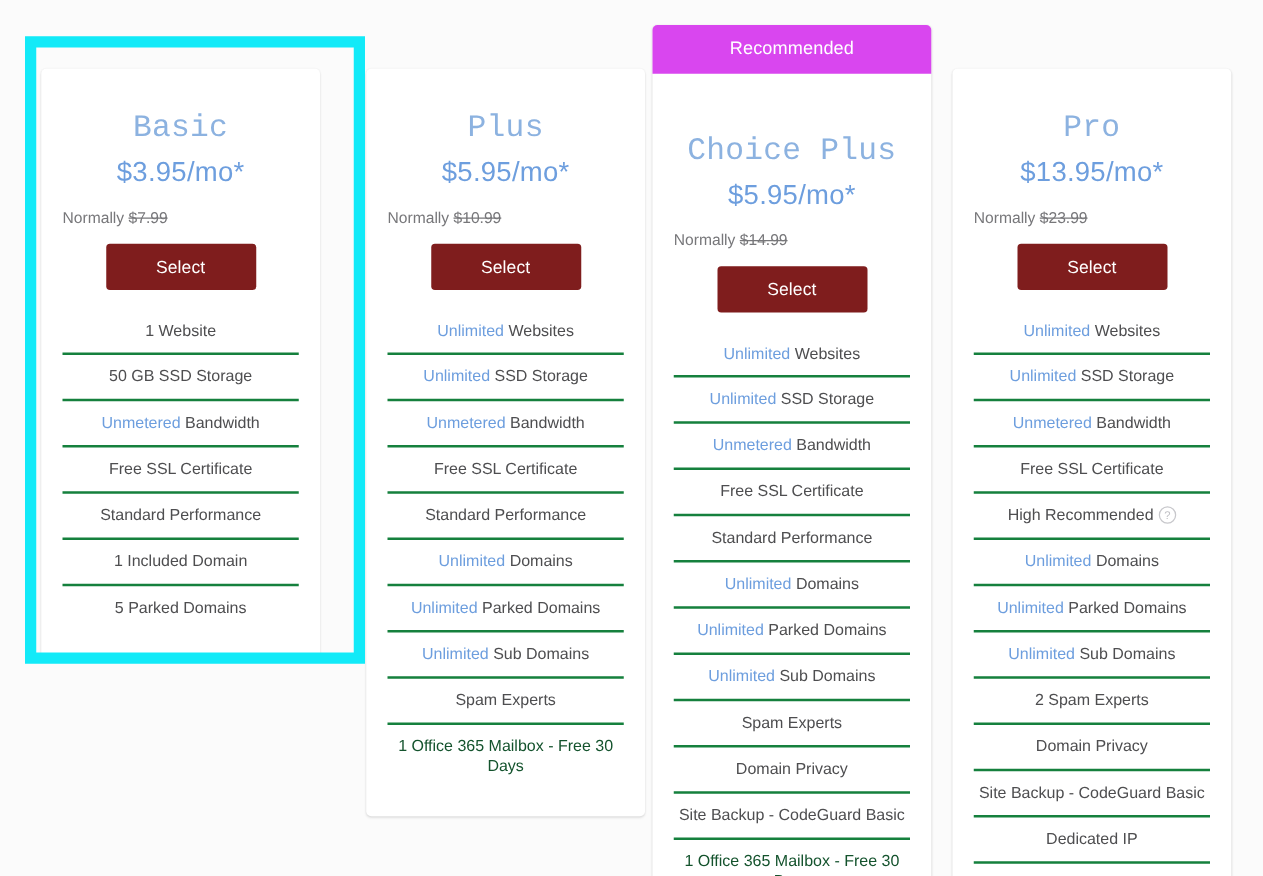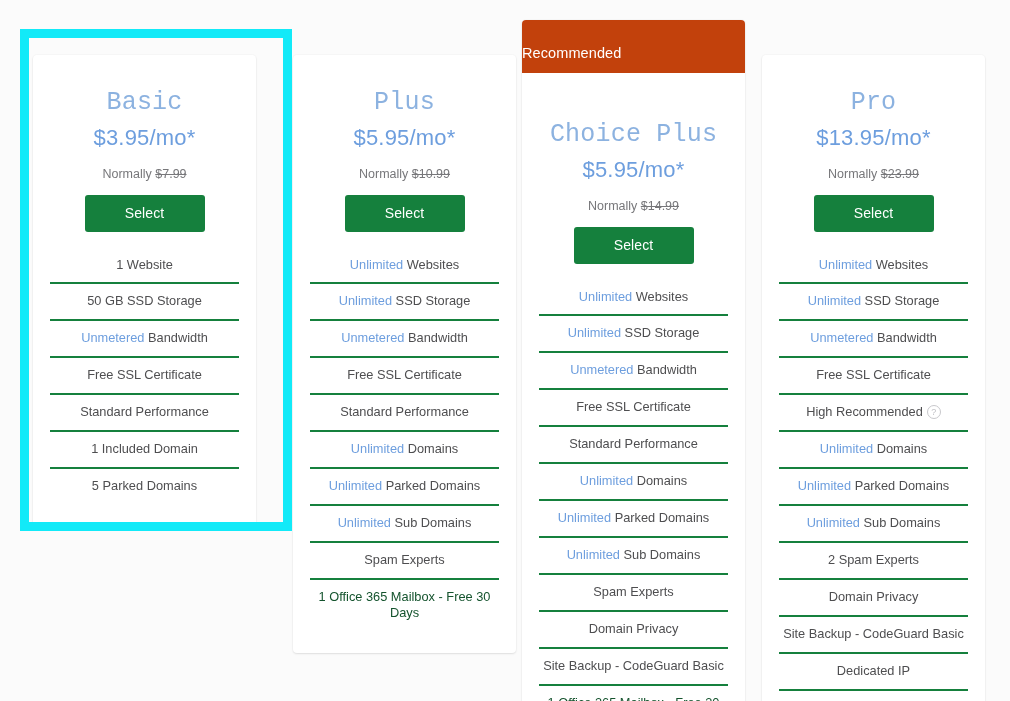--- a/index.html
+++ b/index.html
@@ -45,24 +45,25 @@
     padding-bottom: 22px;
     box-sizing: border-box;
   }
   .card.col0 { left: 33px;  }
   .card.col1 { left: 293px; }
   .card.col2 { left: 522px; top: 20px; padding-bottom: 24px; }
   .card.col3 { left: 762px; }
 
   
   .ribbon {
-    background: #c2410c;
+    background: #d946ef;
     color: #ffffff;
     font-size: 14.5px;
-    padding: 25px 0 12px;
+    text-align: center;
+    padding: 11px 0 12px;
     border-radius: 4px 4px 0 0;
     letter-spacing: 0.1px;
   }
 
   .card-body {
     padding: 0 17px;
   }
   .card.col2 .card-body { padding-top: 0; }
 
   .plan-name {
@@ -80,34 +81,33 @@
   .plan-price {
     text-align: center;
     color: #6d9ede;
     font-size: 22px;
     font-weight: 400;
     margin-top: 8px;
     letter-spacing: 0.2px;
   }
 
   .plan-normally {
-    text-align: center;
     color: #77777a;
     font-size: 12.5px;
     margin-top: 16px;
   }
   .plan-normally s {
     color: #77777a;
   }
 
   .select-btn {
     display: block;
     margin: 14px auto 0;
     width: 120px;
-    background: #15803d;
+    background: #7f1d1d;
     color: #ffffff;
     border: none;
     border-radius: 3px;
     font-family: "Liberation Sans", sans-serif;
     font-size: 14px;
     padding: 10px 0 11px;
     cursor: pointer;
     letter-spacing: 0.1px;
   }
 

